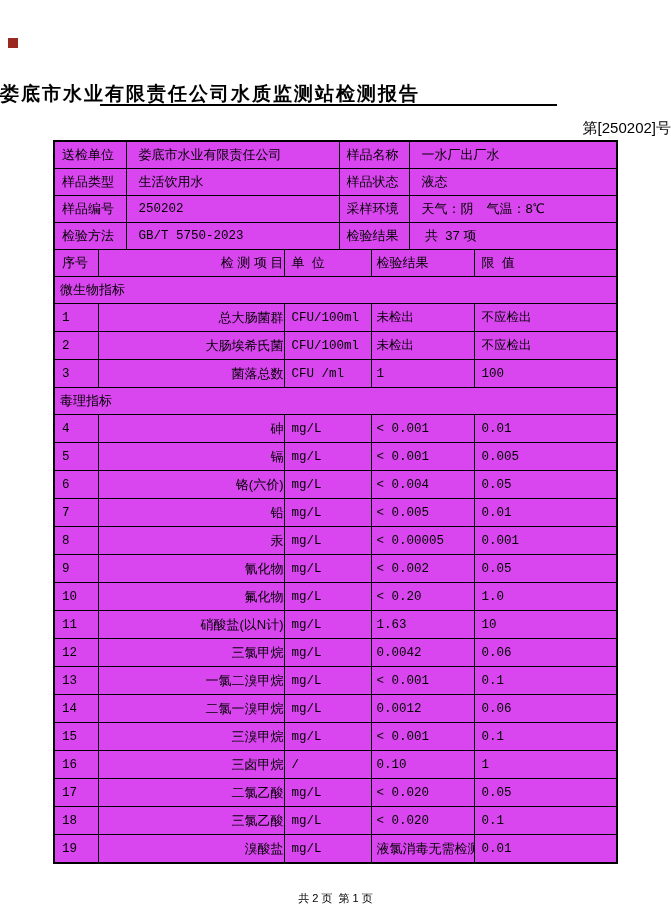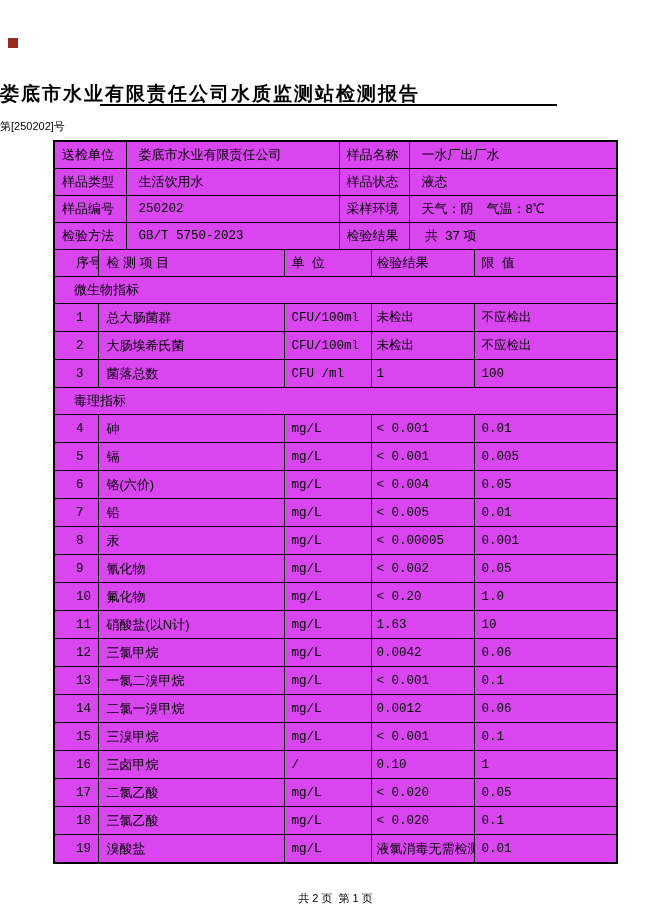--- a/index.html
+++ b/index.html
@@ -7,44 +7,44 @@
     width:671px; height:922px; background:#ffffff; position:relative;
     font-family:"Liberation Sans", sans-serif; color:#000;
     -webkit-font-smoothing:none;
   }
   .marker { position:absolute; left:8px; top:38px; width:10px; height:10px; background:#9a2a1f; }
   .title {
     position:absolute; top:81px; left:0; width:100%; text-align:left;
     font-size:19px; font-weight:bold; letter-spacing:2px; white-space:pre;
   }
   .title-rule { position:absolute; top:104px; left:100px; width:457px; height:2px; background:#000; }
-  .report-no { position:absolute; top:119px; left:0; width:100%; text-align:left; font-size:11px; white-space:pre; }
+  .report-no { position:absolute; top:119px; left:0; width:100%; text-align:right; font-size:15px; white-space:pre; }
   .tables {
     position:absolute; top:140px; left:53px; width:565px;
     border:2px solid #000; box-sizing:border-box; background:#d946ef;
   }
   table { width:100%; border-collapse:collapse; table-layout:fixed; }
   td {
     border-right:1px solid #000; border-bottom:1px solid #000;
     font-size:13px; white-space:pre; overflow:hidden; vertical-align:middle;
     padding:0;
   }
   td:last-child { border-right:none;margin-left:28px; }
   .info td { height:26px; }
   .results td { height:26px; }
   .results tr.data td { height:27px; }
   .results tr:last-child td { border-bottom:none; }
   .lbl { padding-left:7px; }
   .val { padding-left:12px; }
-  .c-no { padding-left:21px; }
-  .c-item { padding-left:8px; }
+  .c-no { padding-left:7px; }
+  .c-item { padding-left:8px;text-align:right; }
   .c-unit { padding-left:7px; }
   .c-result { padding-left:5px; }
   .c-limit { padding-left:7px; }
-  .section-td { padding-left:19px; }
+  .section-td { padding-left:5px; }
   .num { font-family:"Liberation Mono", monospace; font-size:12.5px; }
   .footer { position:absolute; top:891px; left:0; width:100%; text-align:center; font-size:11px; white-space:pre; }
 </style>
 </head>
 <body>
 
 <div>
 
   <div class="marker"></div>
 

